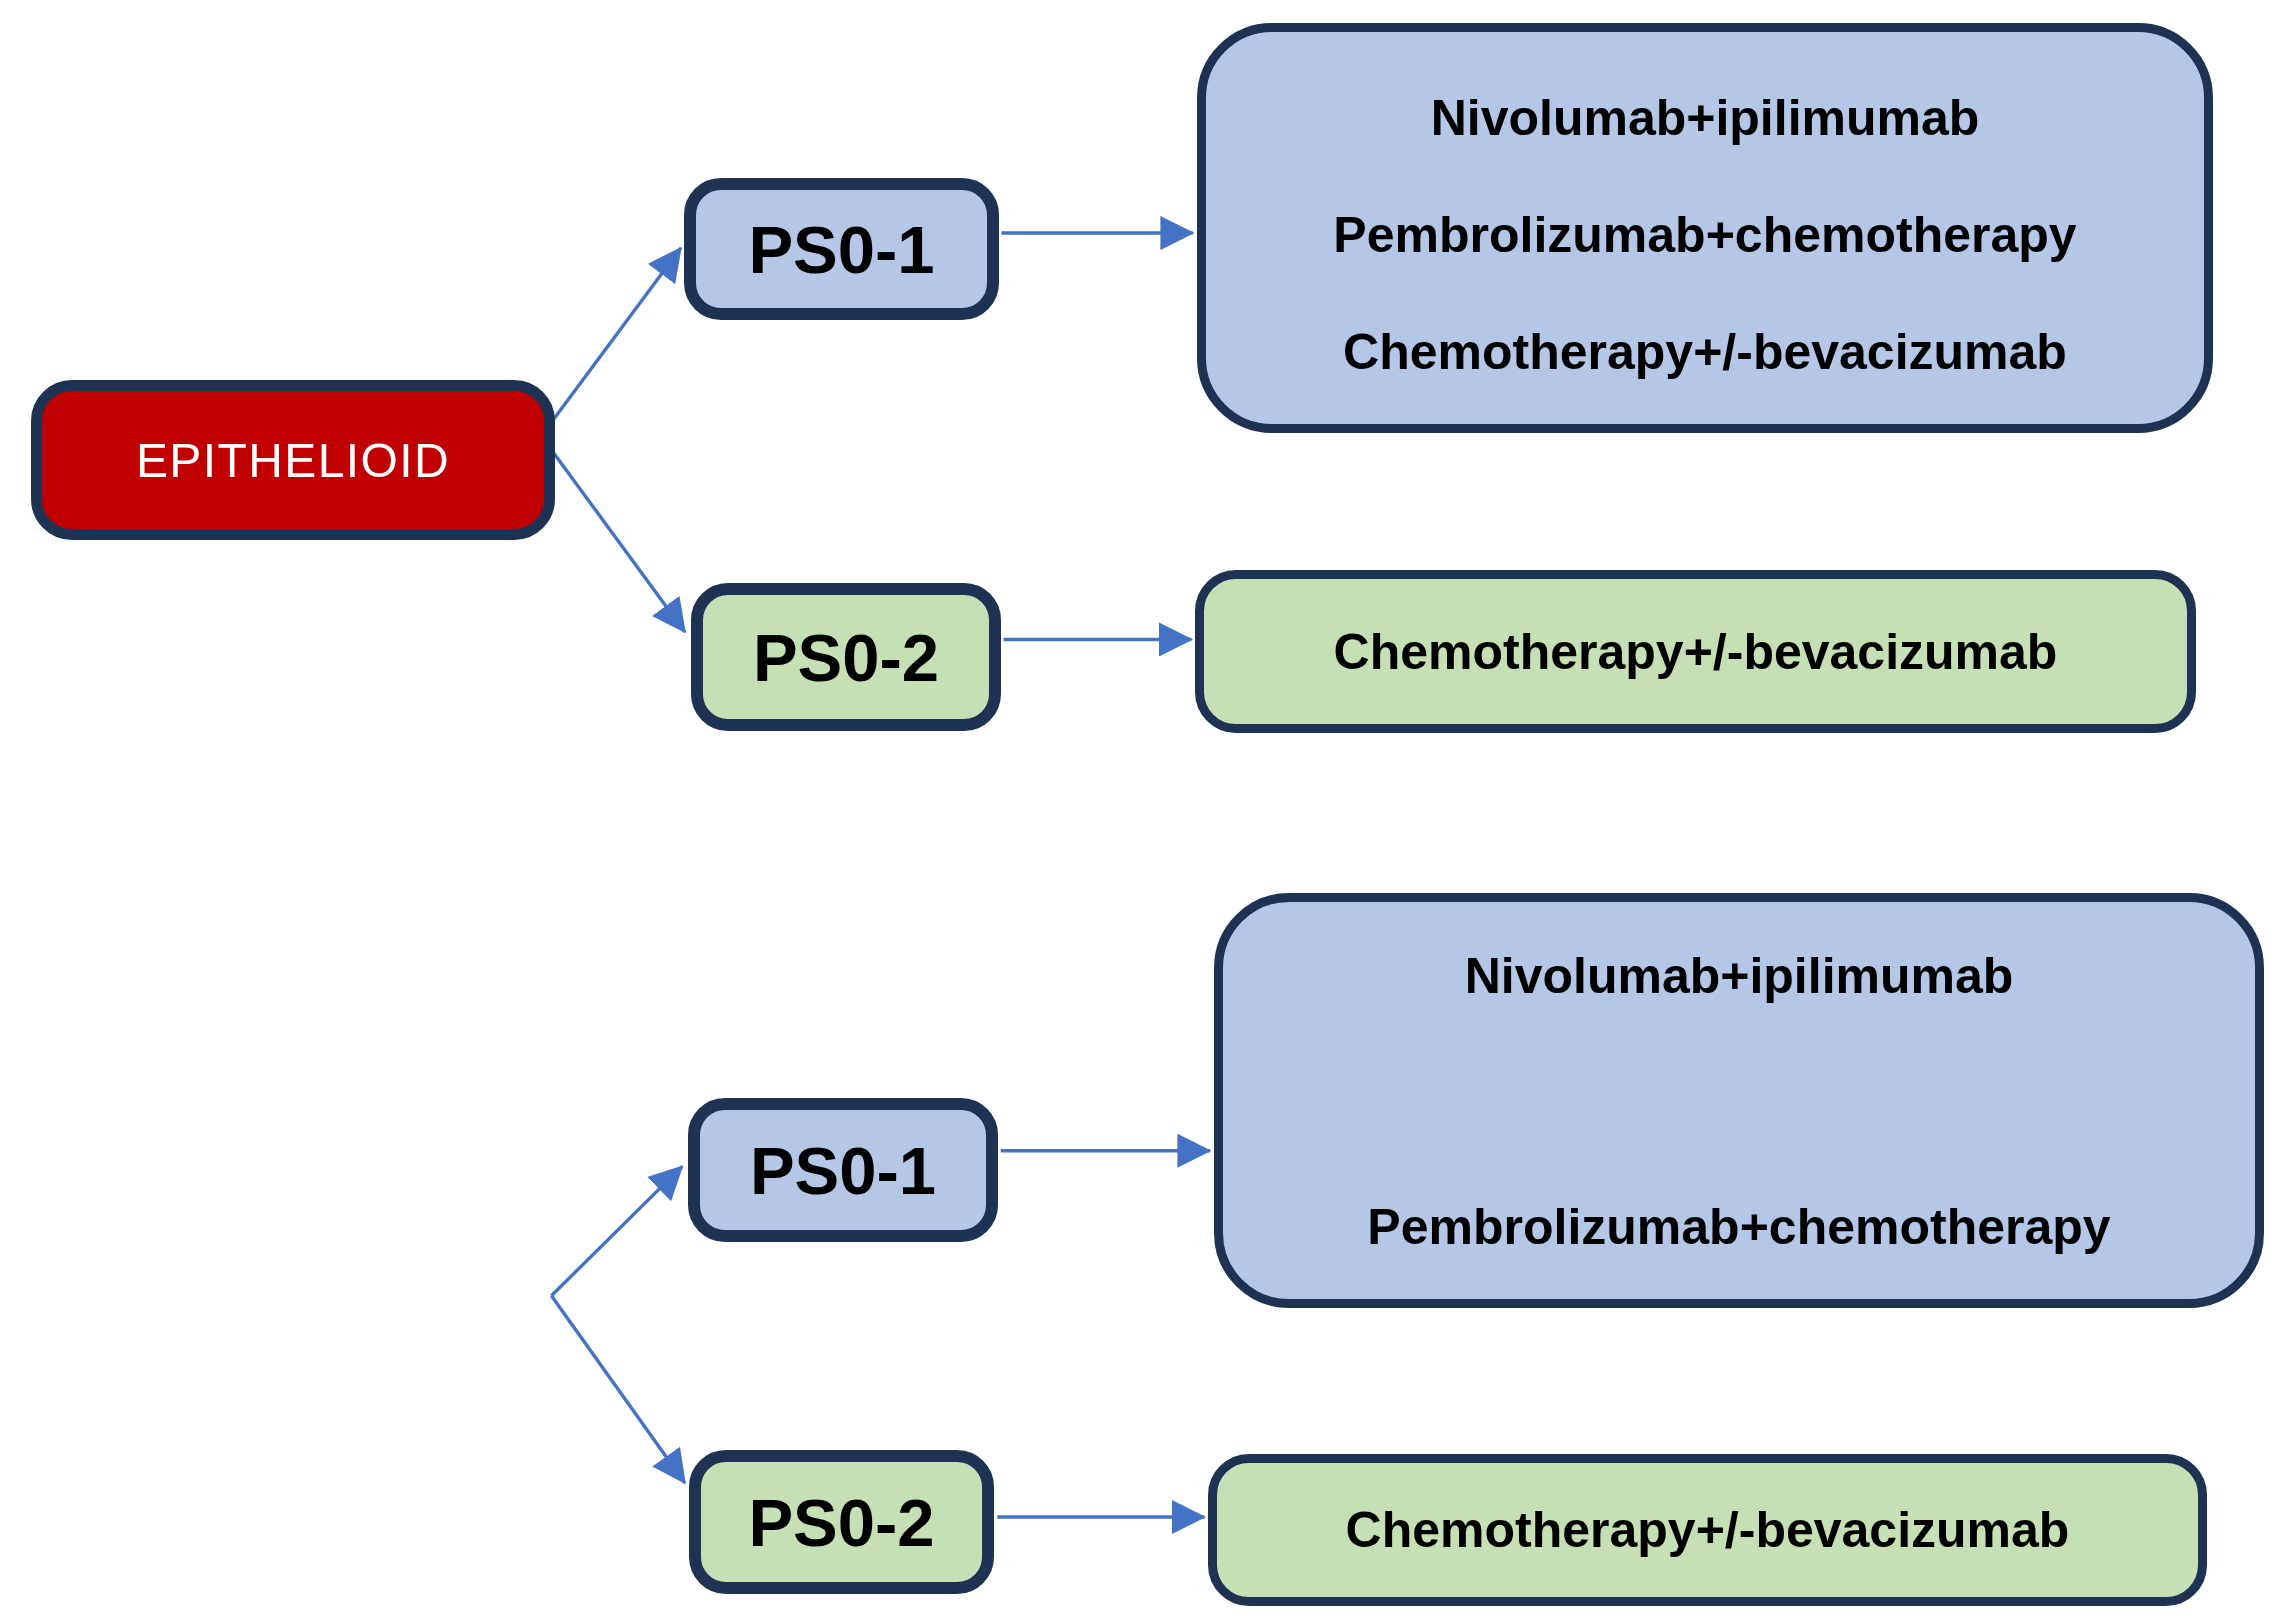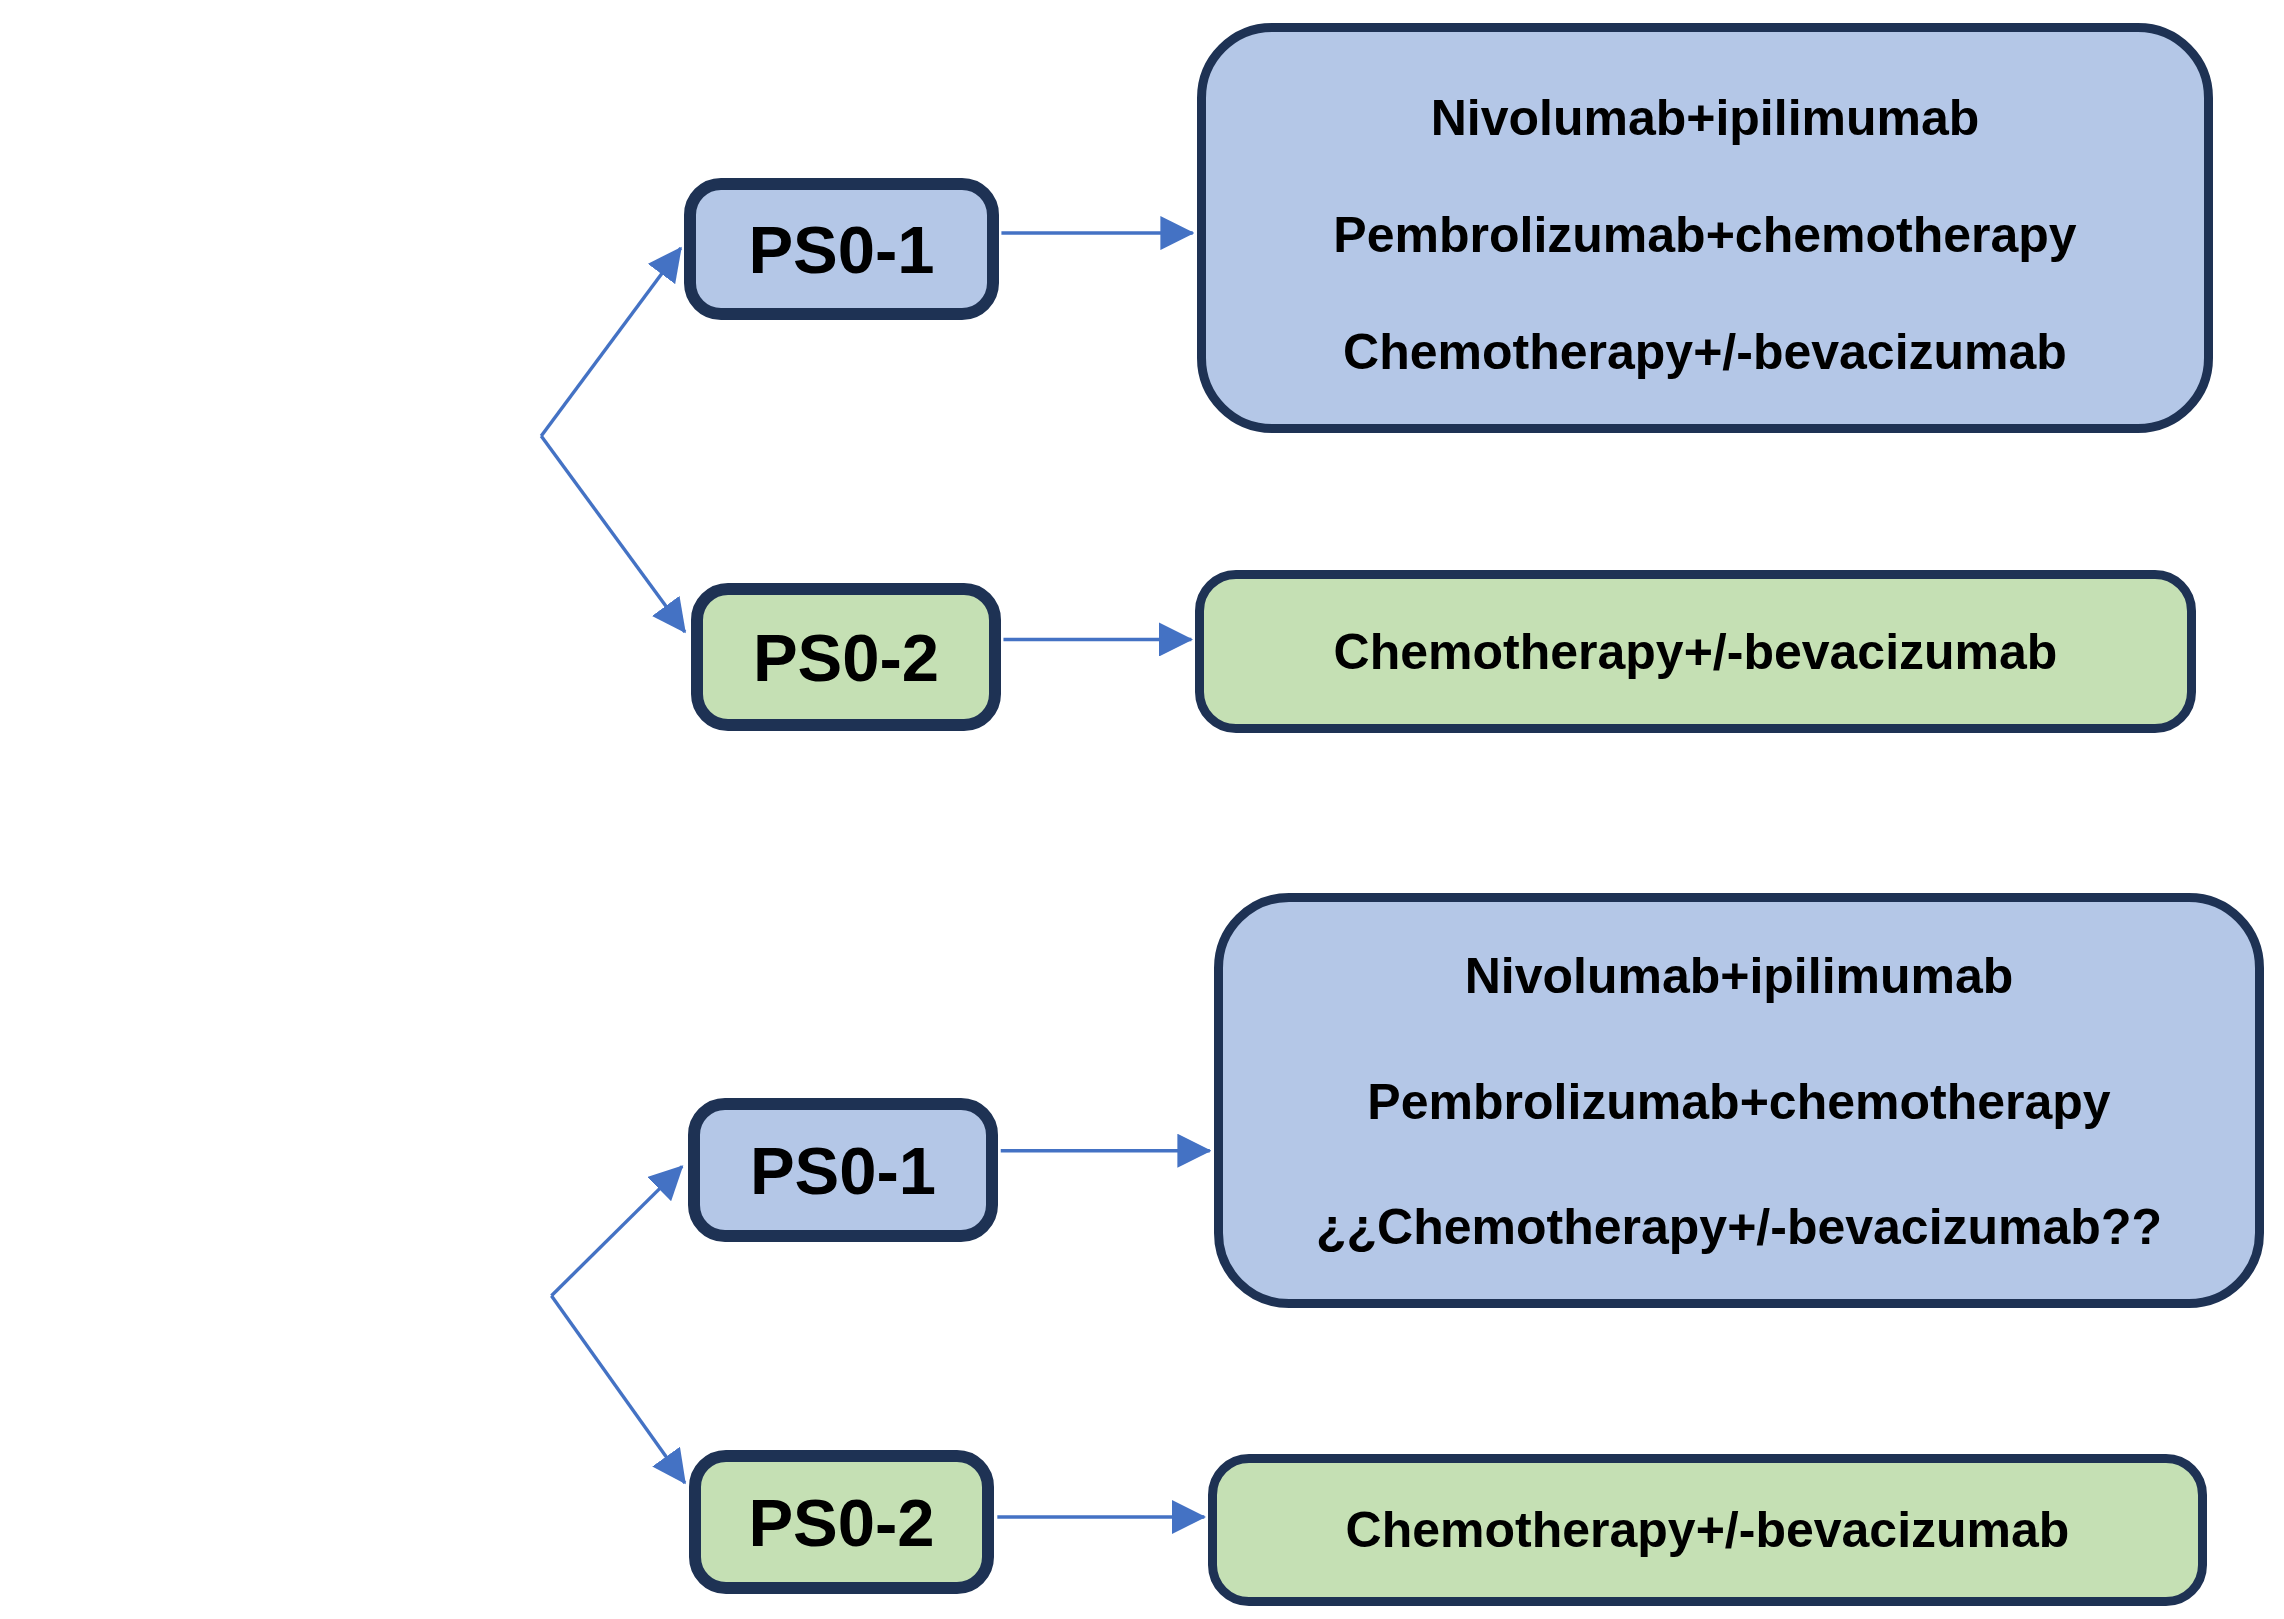--- a/index.html
+++ b/index.html
@@ -79,20 +79,23 @@
     <line class="arrow-line" x1="795" y1="640" x2="1000" y2="364" marker-end="url(#ah)"></line>
     <line class="arrow-line" x1="795" y1="640" x2="1006" y2="928" marker-end="url(#ah)"></line>
     <line class="arrow-line" x1="1471" y1="342" x2="1752" y2="342" marker-end="url(#ah)"></line>
     <line class="arrow-line" x1="1474" y1="939" x2="1750" y2="939" marker-end="url(#ah)"></line>
     <line class="arrow-line" x1="810" y1="1903" x2="1002" y2="1713" marker-end="url(#ah)"></line>
     <line class="arrow-line" x1="810" y1="1903" x2="1006" y2="2178" marker-end="url(#ah)"></line>
     <line class="arrow-line" x1="1470" y1="1690" x2="1777" y2="1690" marker-end="url(#ah)"></line>
     <line class="arrow-line" x1="1465" y1="2228" x2="1769" y2="2228" marker-end="url(#ah)"></line>
   </svg>
 
+  <div class="node root-node" id="node-epithelioid">
+    <span>EPITHELIOID</span>
+  </div>
 
   <div class="node ps-node ps-blue" id="node-ps01-top">
     <span>PS0-1</span>
   </div>
 
   <div class="node outcome-node outcome-multi" id="node-outcome-blue-top">
     <div class="outcome-line">Nivolumab+ipilimumab</div>
     <div class="outcome-line">Pembrolizumab+chemotherapy</div>
     <div class="outcome-line">Chemotherapy+/-bevacizumab</div>
   </div>
@@ -106,21 +109,20 @@
   </div>
 
 
   <div class="node ps-node ps-blue" id="node-ps01-bottom">
     <span>PS0-1</span>
   </div>
 
   <div class="node outcome-node outcome-multi" id="node-outcome-blue-bottom">
     <div class="outcome-line">Nivolumab+ipilimumab</div>
     <div class="outcome-line">Pembrolizumab+chemotherapy</div>
-    <div class="outcome-line">¿¿Chemotherapy+/-bevacizumab??</div>
   </div>
 
   <div class="node ps-node ps-green" id="node-ps02-bottom">
     <span>PS0-2</span>
   </div>
 
   <div class="node outcome-node" id="node-outcome-green-bottom">
     <span>Chemotherapy+/-bevacizumab</span>
   </div>
 

